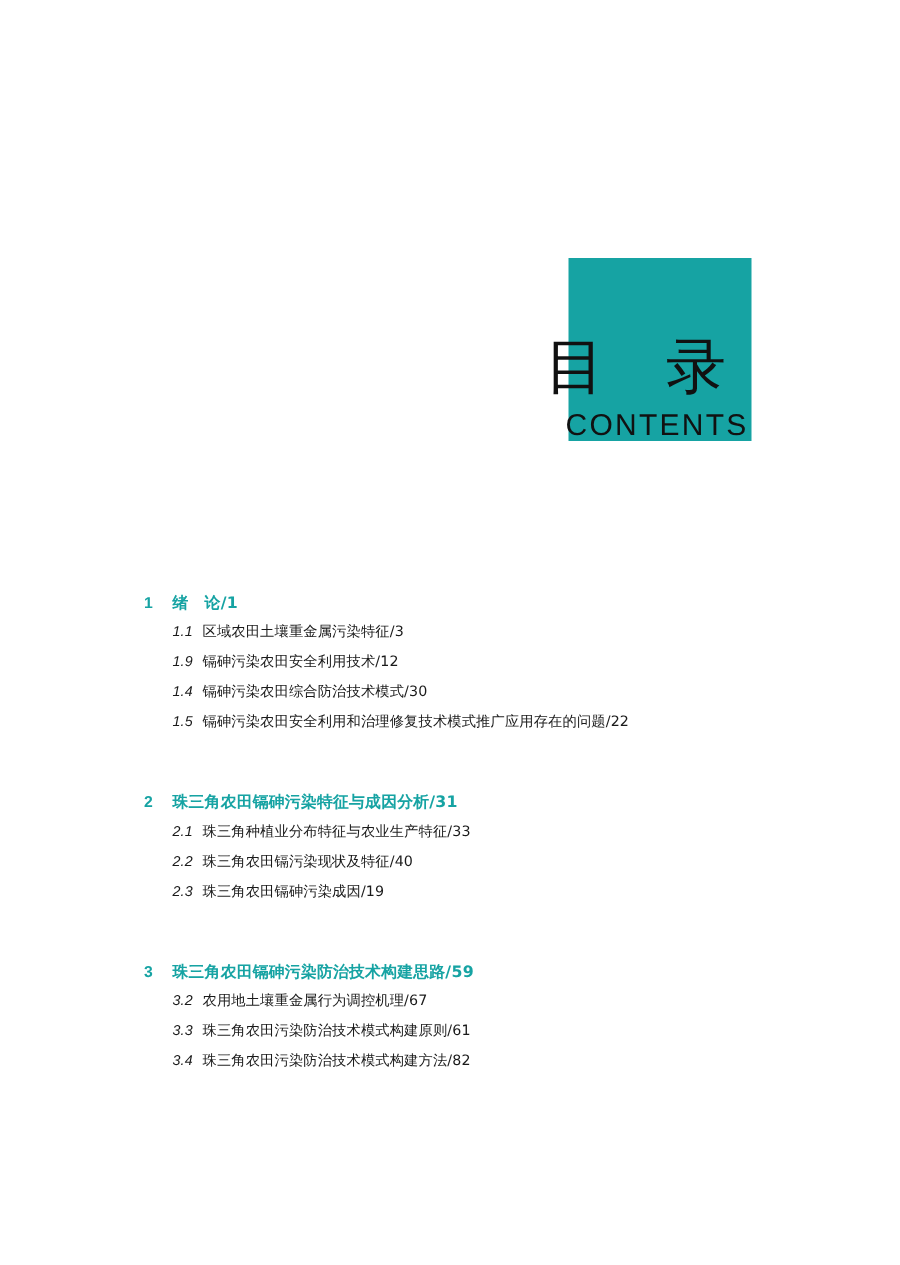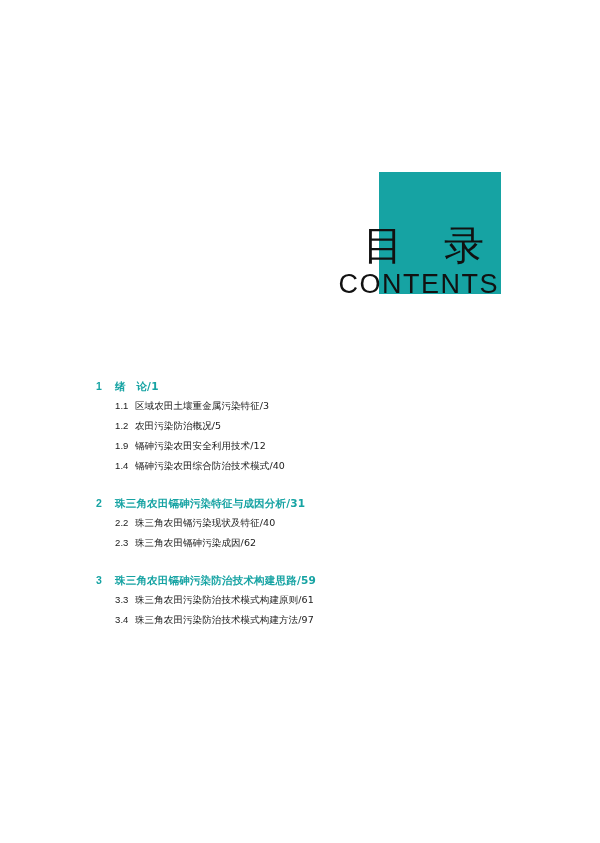--- a/index.html
+++ b/index.html
@@ -43,21 +43,21 @@
     font-family: "DejaVu Sans", sans-serif;
     font-size: 40px;
     line-height: 46px;
     letter-spacing: 14px;
     color: #111111;
     font-weight: 400;
     padding-right: 2px;
   }
   .title-en {
     font-family: "Liberation Sans", sans-serif;
-    font-size: 27px;
+    font-size: 20px;
     line-height: 28px;
     letter-spacing: 1.5px;
     color: #111111;
     font-weight: 400;
     margin-top: 2px;
     padding-right: 1px;
   }
 
   
   .toc {
@@ -83,35 +83,37 @@
     letter-spacing: 0.2px;
   }
   .chapter-num {
     width: 19px;
     flex: 0 0 19px;
     font-family: "Liberation Sans", sans-serif;
     font-weight: bold;
   }
   .chapter-title {
     flex: 1 1 auto;
+    margin-top: 16px;
   }
   .entry {
     display: flex;
     align-items: baseline;
     color: #1a1a1a;
     font-family: "DejaVu Sans", sans-serif;
     font-size: 9.5px;
     line-height: 20px;
     letter-spacing: 0.1px;
   }
   .entry-num {
     width: 20px;
     flex: 0 0 20px;
     margin-left: 19px;
     font-family: "Liberation Sans", sans-serif;
+    font-style: italic;
   }
   .entry-title {
     flex: 1 1 auto;
   }
 </style>
 </head>
 <body>
 
 <div class="page">
 
@@ -127,57 +129,65 @@
     <div class="chapter">
       <div class="chapter-head">
         <span class="chapter-num">1</span>
         <span class="chapter-title">绪　论/1</span>
       </div>
       <div class="entry">
         <span class="entry-num">1.1</span>
         <span class="entry-title">区域农田土壤重金属污染特征/3</span>
       </div>
       <div class="entry">
-        <span class="entry-num">1.2</span>
-        <span class="entry-title">农田污染防治概况/5</span>
-      </div>
-      <div class="entry">
         <span class="entry-num">1.9</span>
         <span class="entry-title">镉砷污染农田安全利用技术/12</span>
       </div>
       <div class="entry">
         <span class="entry-num">1.4</span>
-        <span class="entry-title">镉砷污染农田综合防治技术模式/40</span>
+        <span class="entry-title">镉砷污染农田综合防治技术模式/30</span>
+      </div>
+      <div class="entry">
+        <span class="entry-num">1.5</span>
+        <span class="entry-title">镉砷污染农田安全利用和治理修复技术模式推广应用存在的问题/22</span>
       </div>
     </div>
 
     <div class="chapter">
       <div class="chapter-head">
         <span class="chapter-num">2</span>
         <span class="chapter-title">珠三角农田镉砷污染特征与成因分析/31</span>
       </div>
       <div class="entry">
+        <span class="entry-num">2.1</span>
+        <span class="entry-title">珠三角种植业分布特征与农业生产特征/33</span>
+      </div>
+      <div class="entry">
         <span class="entry-num">2.2</span>
         <span class="entry-title">珠三角农田镉污染现状及特征/40</span>
       </div>
       <div class="entry">
         <span class="entry-num">2.3</span>
-        <span class="entry-title">珠三角农田镉砷污染成因/62</span>
+        <span class="entry-title">珠三角农田镉砷污染成因/19</span>
       </div>
     </div>
 
     <div class="chapter">
       <div class="chapter-head">
         <span class="chapter-num">3</span>
         <span class="chapter-title">珠三角农田镉砷污染防治技术构建思路/59</span>
       </div>
       <div class="entry">
+        <span class="entry-num">3.2</span>
+        <span class="entry-title">农用地土壤重金属行为调控机理/67</span>
+      </div>
+      <div class="entry">
         <span class="entry-num">3.3</span>
         <span class="entry-title">珠三角农田污染防治技术模式构建原则/61</span>
       </div>
       <div class="entry">
         <span class="entry-num">3.4</span>
-        <span class="entry-title">珠三角农田污染防治技术模式构建方法/97</span>
+        <span class="entry-title">珠三角农田污染防治技术模式构建方法/82</span>
       </div>
     </div>
 
   </div>
 </div>
 
 </body></html>

